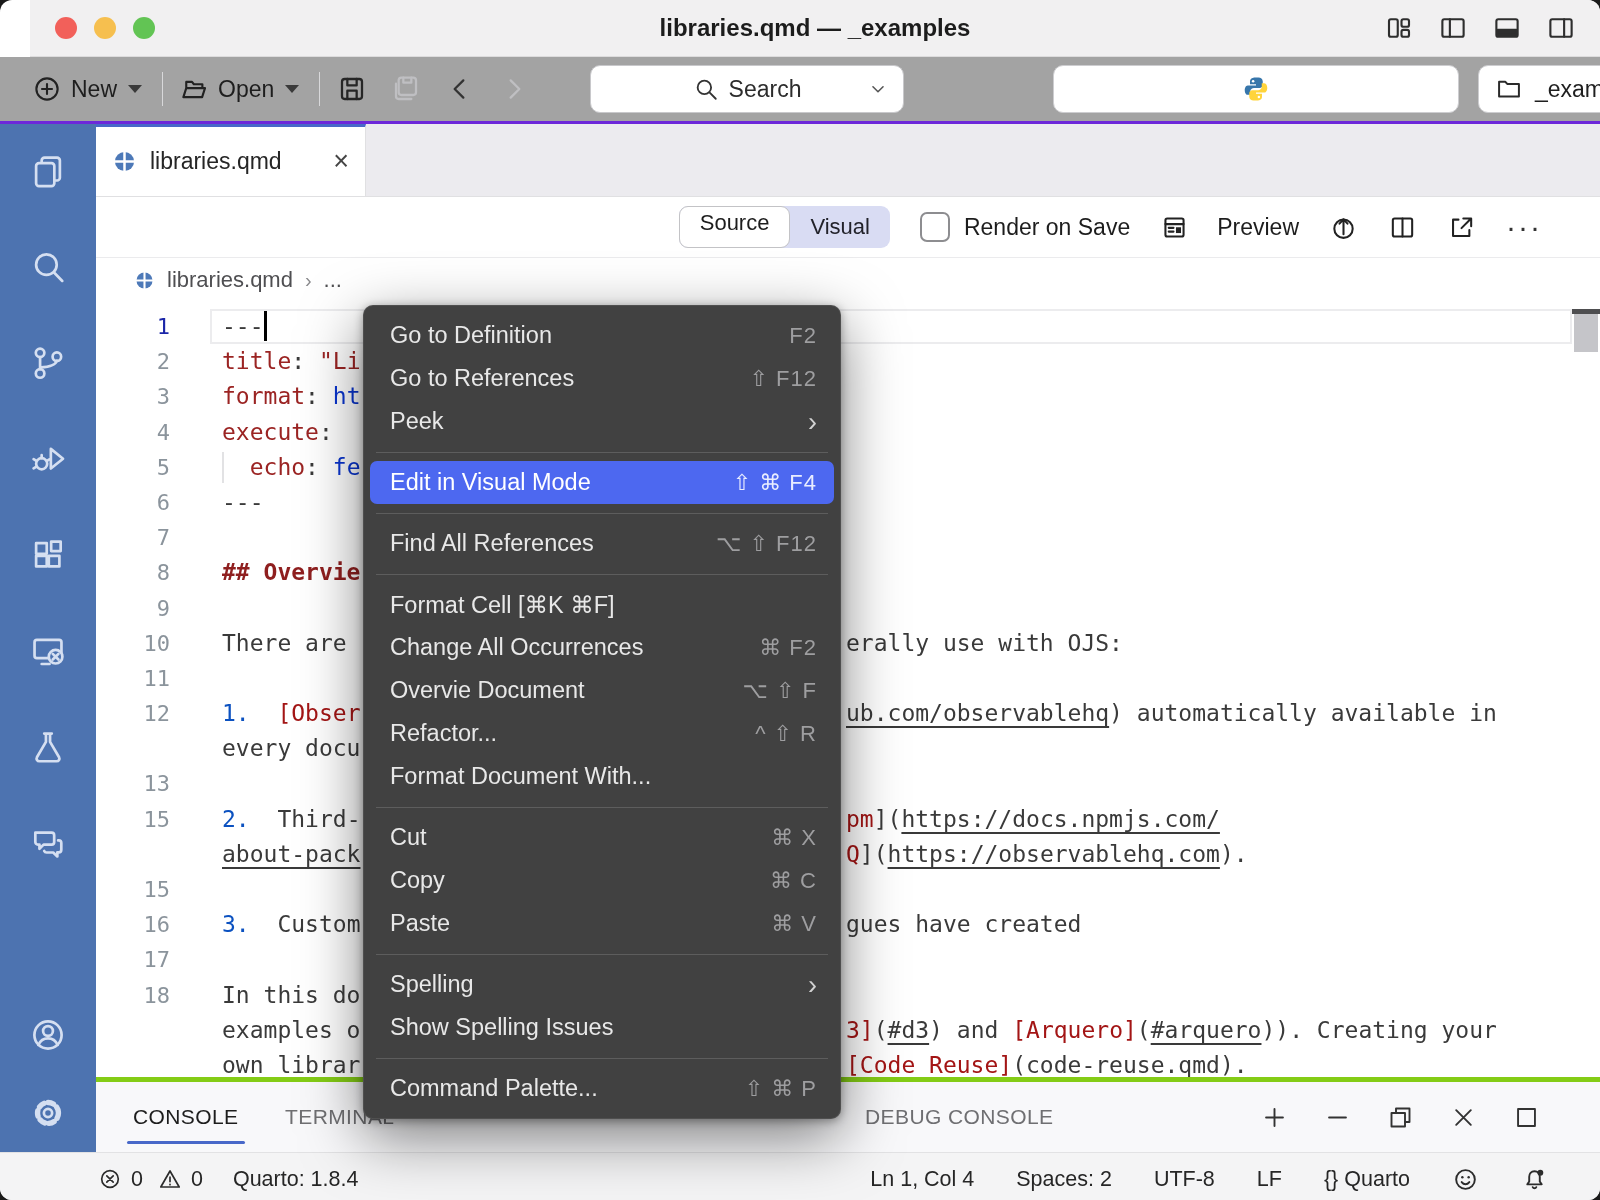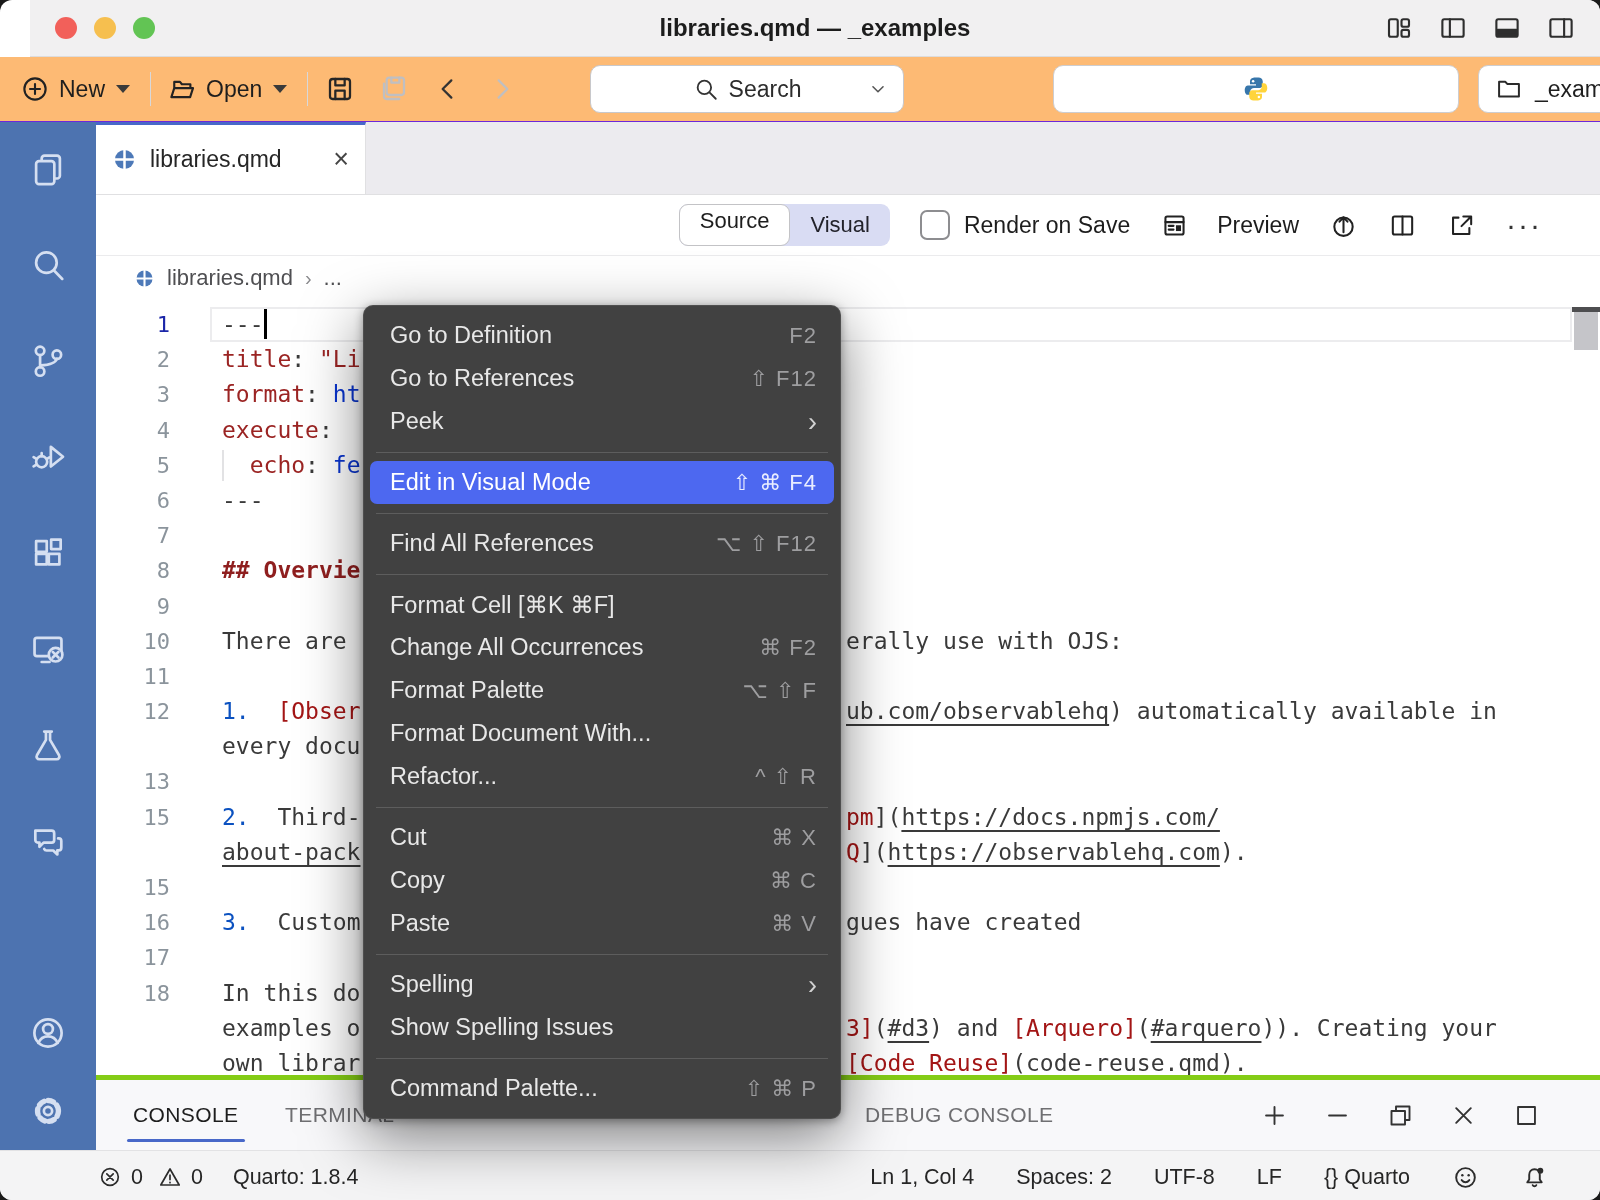--- a/index.html
+++ b/index.html
@@ -7,21 +7,21 @@
   
   .titlebar{position:relative;height:56px;background:#f1f0f1;border-bottom:1px solid #dddcdd;display:flex;align-items:center;margin-left:30px;}
   .lights{display:flex;gap:17px;margin-left:25px;}
   .light{width:22px;height:22px;border-radius:50%;}
   .l-red{background:#f2605a;}.l-yellow{background:#f6bf4f;}.l-green{background:#62c454;}
   .wtitle{position:absolute;left:0;right:0;text-align:center;font-size:24px;font-weight:700;color:#1c1c1c;}
   .wicons{position:absolute;right:24px;display:flex;gap:24px;color:#2e2e2e;}
   .wicons span{width:30px;height:30px;display:inline-block;}
   svg{width:100%;height:100%;display:block;}
   
-  .toolbar{position:relative;height:64px;background:#fdba74;border-bottom:1px solid #6d28d9;display:flex;align-items:center;padding-left:20px;}
+  .toolbar{position:relative;height:64px;background:#a3a3a3;border-bottom:3px solid #6d28d9;display:flex;align-items:center;padding-left:32px;}
   .tbtn{display:flex;align-items:center;gap:9px;font-size:23px;color:#1e1e1e;margin-right:16px;}
   .tbtn .ic{width:30px;height:30px;color:#222;}
   .caret{width:0;height:0;border-left:7px solid transparent;border-right:7px solid transparent;border-top:8px solid #3a3a3a;margin-left:2px;}
   .tdiv{width:1px;height:34px;background:#d8d8da;margin:0 16px 0 4px;}
   .ticon{width:32px;height:32px;margin-right:22px;color:#262626;}
   .ticon.dis{color:#bfbfc2;}
   .searchbox{position:absolute;left:590px;width:312px;height:46px;border:1px solid #c8c8cb;border-radius:10px;background:#fff;display:flex;align-items:center;justify-content:center;gap:10px;font-size:23px;color:#2c2c2c;}
   .searchbox .ic{width:26px;height:26px;color:#333;}
   .searchbox .dd{position:absolute;right:14px;width:22px;height:22px;color:#555;}
   .interp{position:absolute;left:1053px;width:404px;height:46px;border:1px solid #cdcdd0;border-radius:10px;background:#fff;display:flex;align-items:center;justify-content:center;gap:12px;font-size:23px;color:#1f1f1f;}
@@ -495,31 +495,31 @@
       <div class="msep"></div>
       <div class="mitem">
         <span>Format Cell [⌘K ⌘F]</span>
         <span class="sc"></span>
       </div>
       <div class="mitem">
         <span>Change All Occurrences</span>
         <span class="sc">⌘ F2</span>
       </div>
       <div class="mitem">
-        <span>Format Palette</span>
+        <span>Overvie Document</span>
         <span class="sc">⌥ ⇧ F</span>
+      </div>
+      <div class="mitem">
+        <span>Refactor...</span>
+        <span class="sc">^ ⇧ R</span>
       </div>
       <div class="mitem">
         <span>Format Document With...</span>
         <span class="sc"></span>
       </div>
-      <div class="mitem">
-        <span>Refactor...</span>
-        <span class="sc">^ ⇧ R</span>
-      </div>
       <div class="msep"></div>
       <div class="mitem">
         <span>Cut</span>
         <span class="sc">⌘ X</span>
       </div>
       <div class="mitem">
         <span>Copy</span>
         <span class="sc">⌘ C</span>
       </div>
       <div class="mitem">

